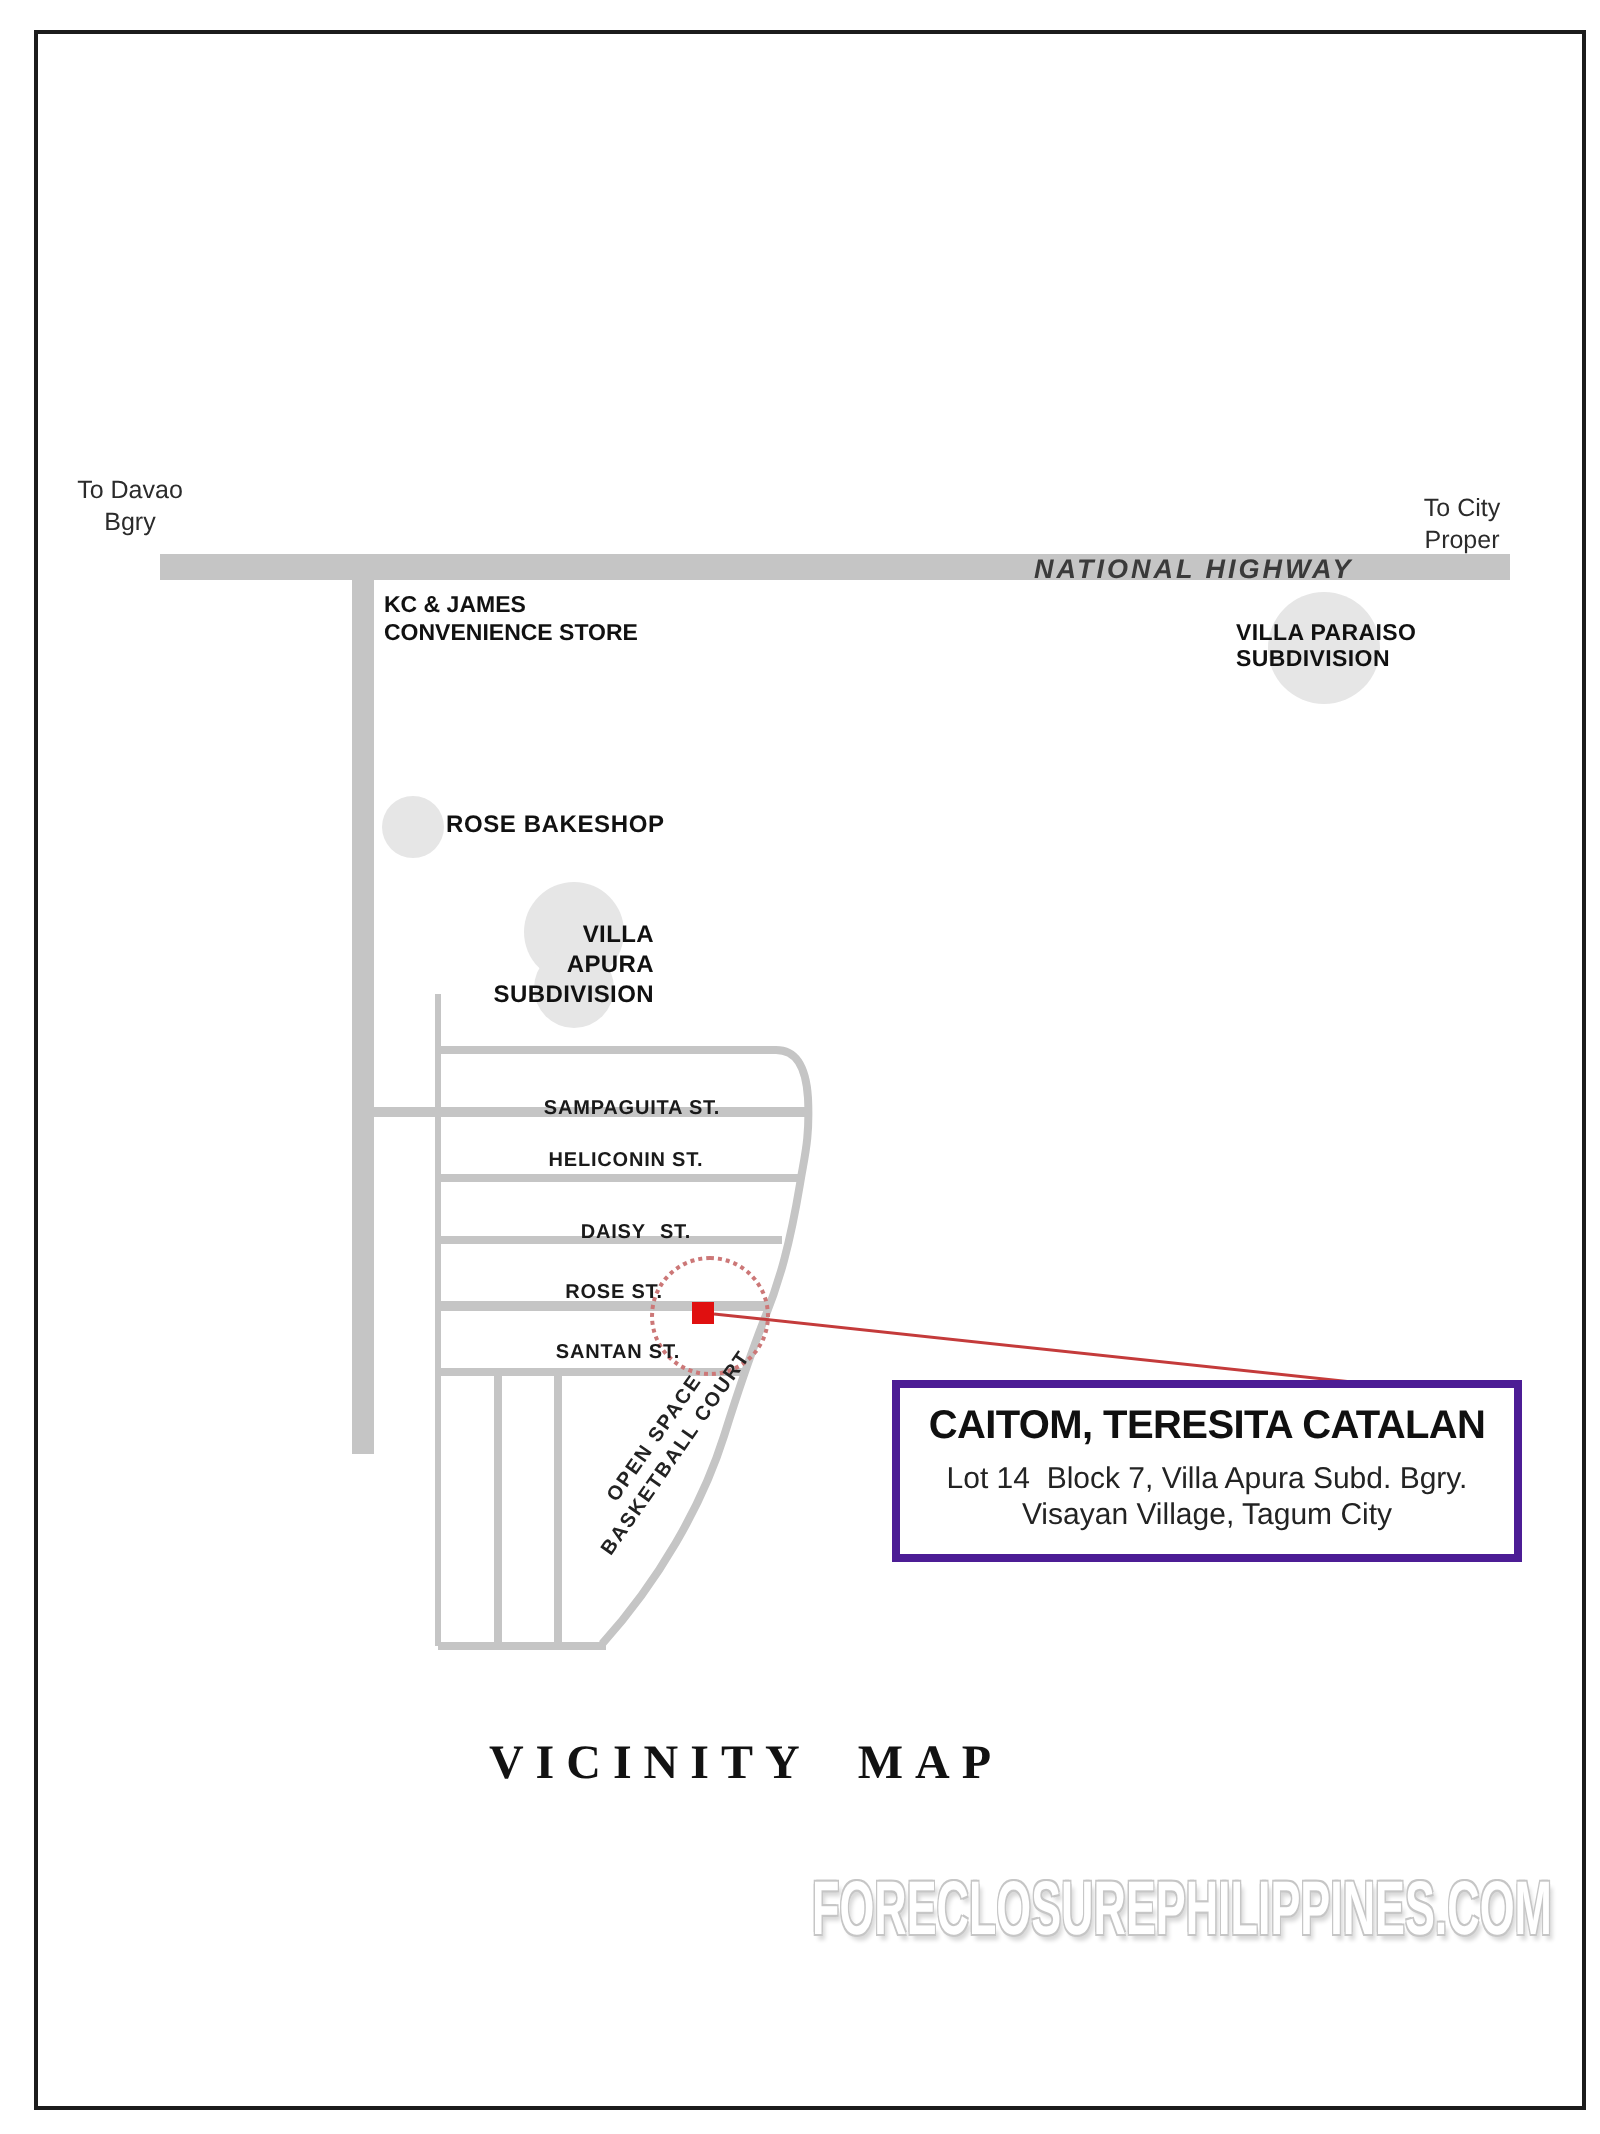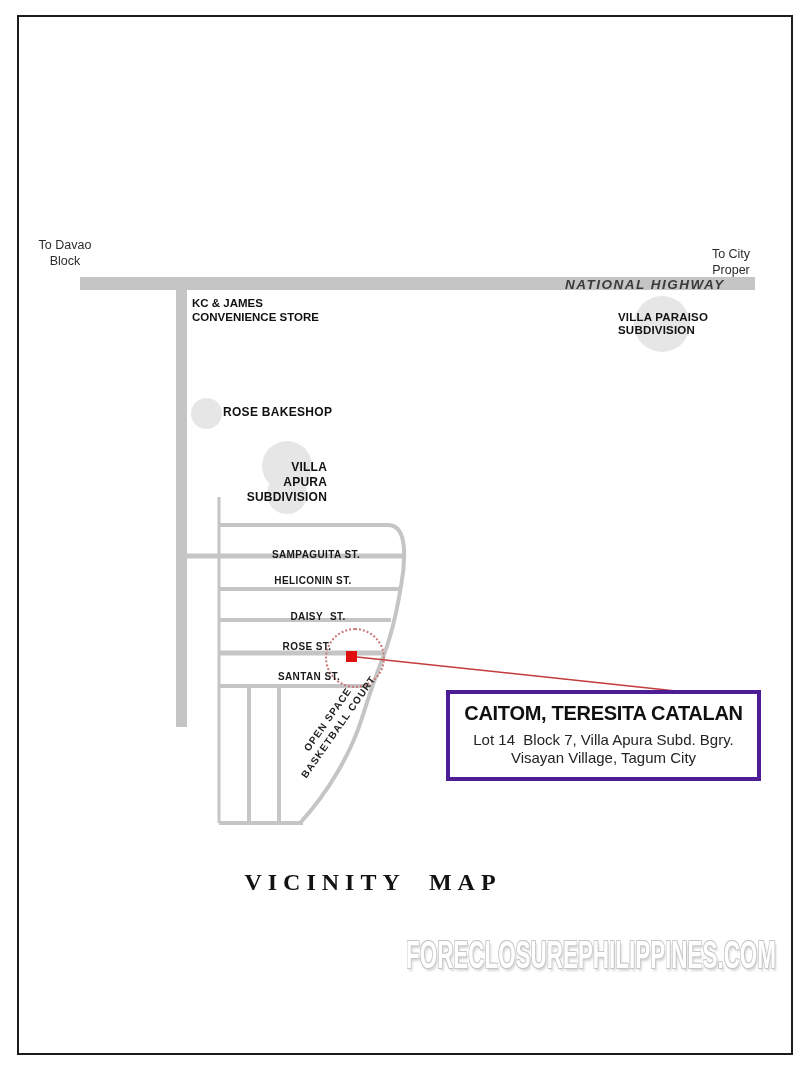--- a/index.html
+++ b/index.html
@@ -11,21 +11,21 @@
   #frame {
     position:absolute; left:17px; top:15px; width:772px; height:1036px;
     border:2px solid #1c1c1c;
   }
   .halo { position:absolute; border-radius:50%; background:#e6e6e6; z-index:1; }
   #roads-svg { position:absolute; left:0; top:0; z-index:2; }
   .label { position:absolute; z-index:5; color:#111; }
   .dir-label { font-size:12.5px; color:#2b2b2b; text-align:center; line-height:16px; }
   #national-highway-label {
     left:517px; top:277px; font-size:13.5px; font-weight:bold; font-style:italic;
-    color:#3a3a3a; letter-spacing:1.5px;margin-left:48px;
+    color:#3a3a3a; letter-spacing:1.5px;
   }
   #store-label { left:192px; top:296px; font-size:11.5px; font-weight:bold; line-height:14px; }
   #bakeshop-label { left:190px; top:405px; font-size:12px; font-weight:bold; letter-spacing:0.3px;margin-left:33px; }
   #villa-apura-label { left:243px; top:460px; width:84px; font-size:12px; font-weight:bold;
     line-height:15px; text-align:right; word-spacing:4px; letter-spacing:0.2px; }
   #villa-paraiso-label { left:618px; top:311px; font-size:11.5px; font-weight:bold; line-height:13px; letter-spacing:0.2px; }
   .street-label {
     font-size:10px; font-weight:bold; letter-spacing:0.4px; color:#1a1a1a;
     transform:translateX(-50%); white-space:nowrap;
   }
@@ -93,21 +93,21 @@
     <line x1="357" y1="657" x2="676" y2="691" stroke="#c43b3b" stroke-width="1.5"></line>
   </svg>
 
   <div id="target-circle"></div>
   <svg id="target-marker" width="11" height="11">
     <rect x="0" y="0" width="11" height="11" fill="#e01010"></rect>
   </svg>
 
   <div class="label dir-label" style="left:30px; top:237px; width:70px;">
     <div>To Davao</div>
-    <div>Block</div>
+    <div>Bgry</div>
   </div>
   <div class="label dir-label" style="left:698px; top:246px; width:66px;">
     <div>To City</div>
     <div>Proper</div>
   </div>
 
   <div class="label" id="national-highway-label">NATIONAL HIGHWAY</div>
   <div class="label" id="store-label">
     <div>KC &amp; JAMES</div>
     <div>CONVENIENCE STORE</div>

